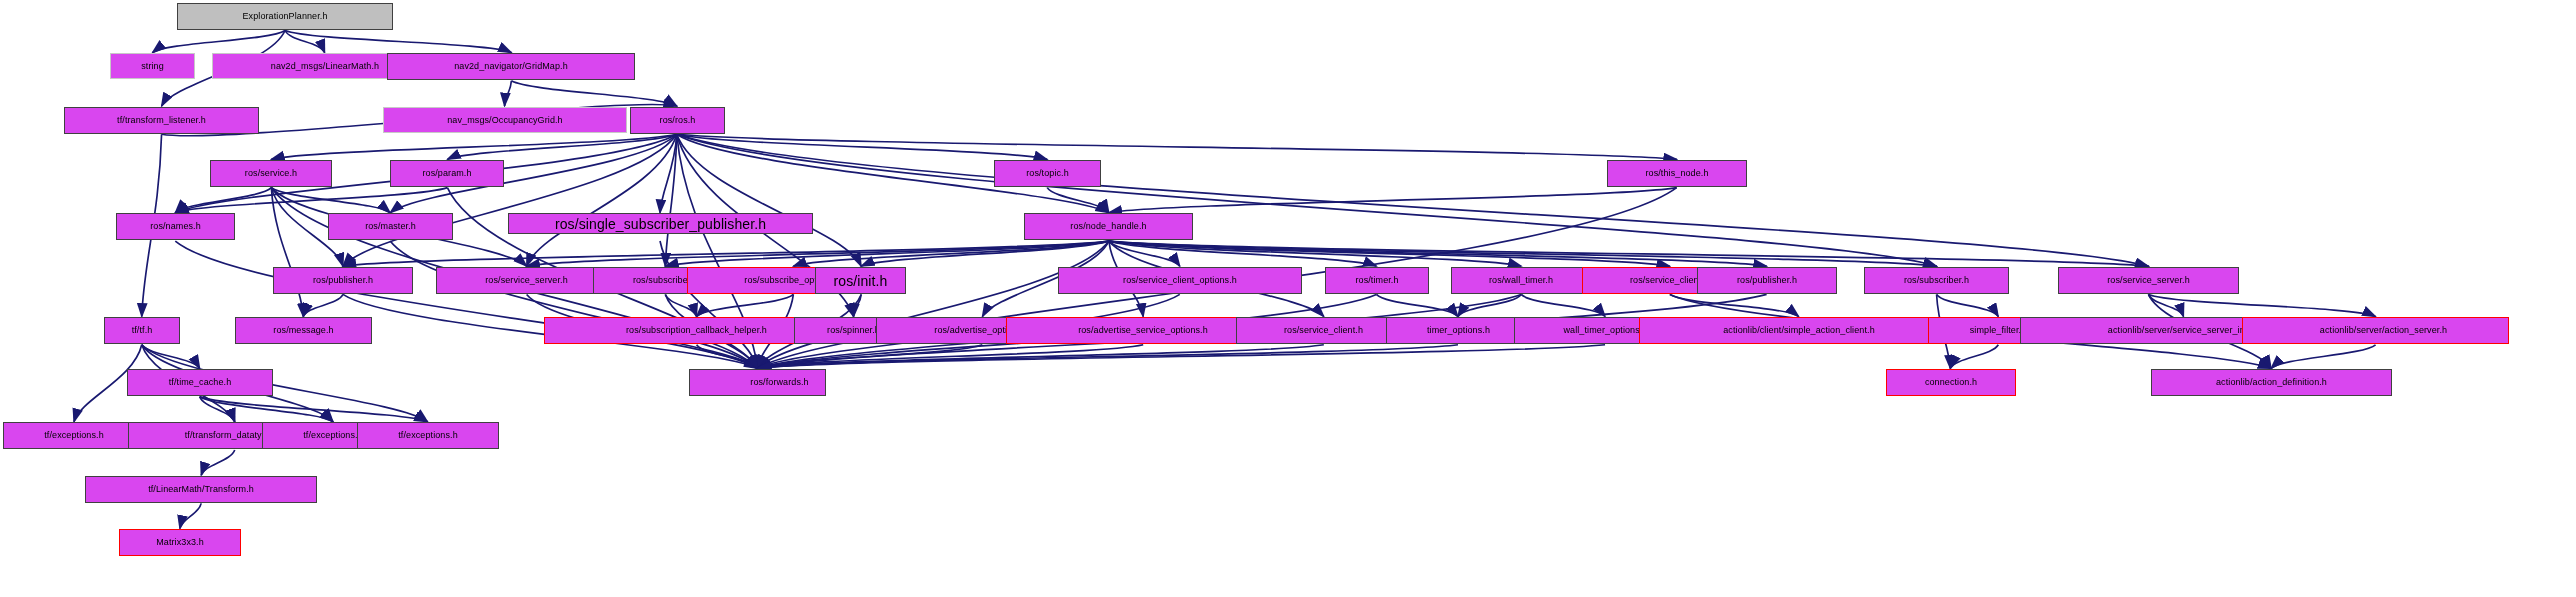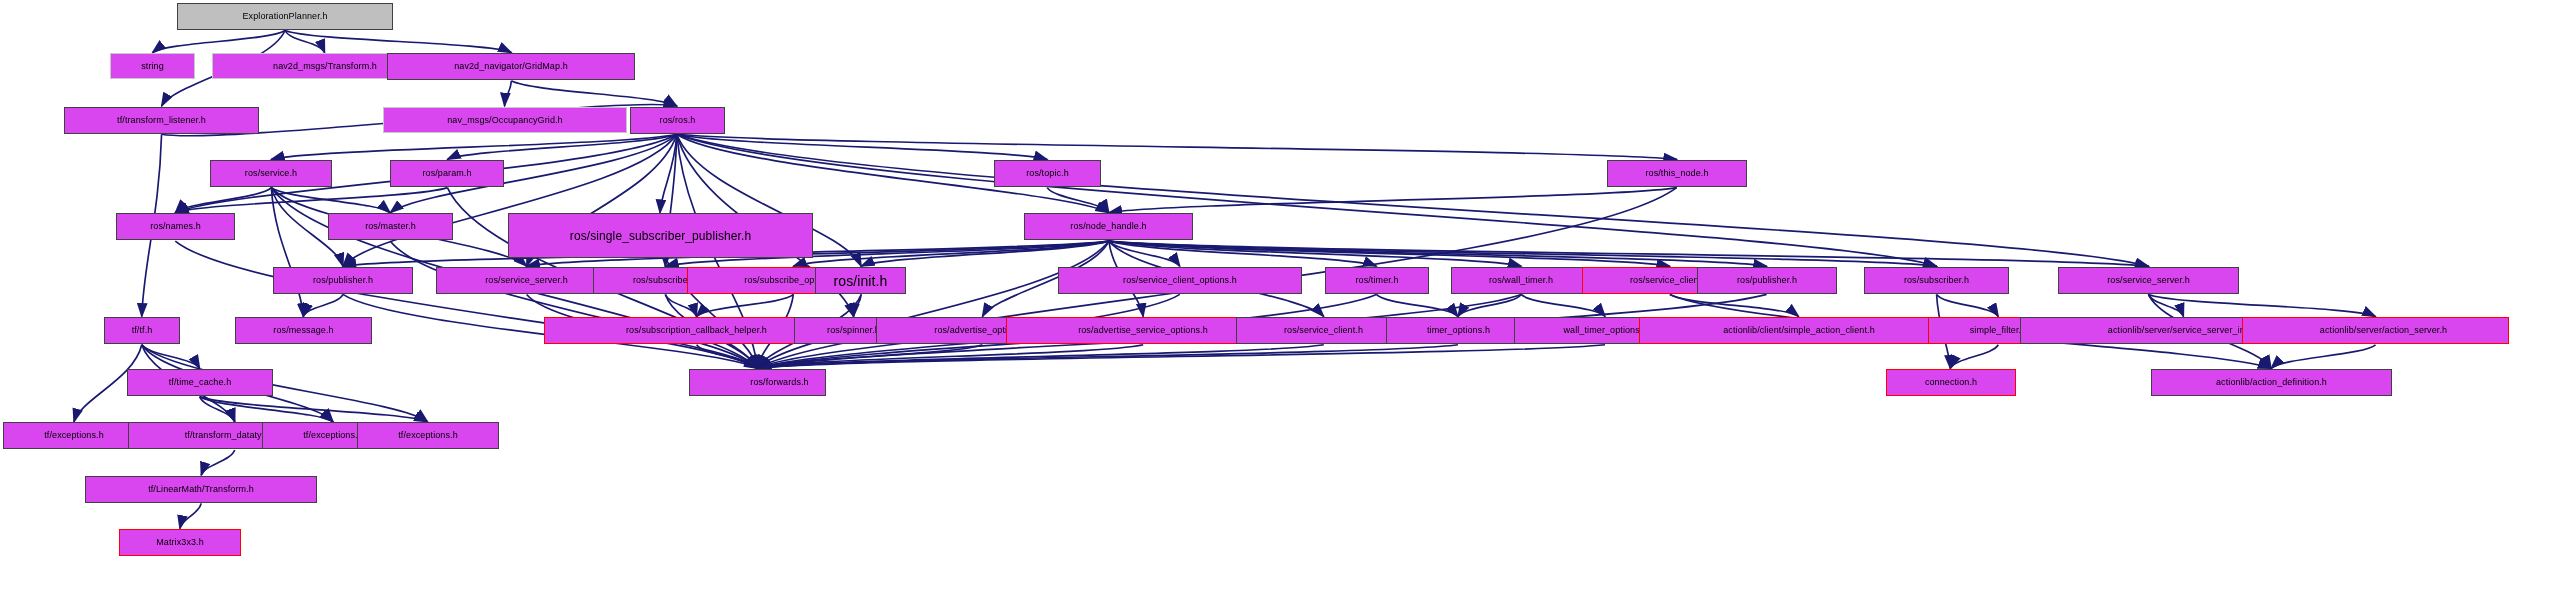--- a/index.html
+++ b/index.html
@@ -123,21 +123,21 @@
       </g>
   </svg>
   <div id="nodes">
       <div class="node root" style="left: 177px; top: 3px; width: 216px; height: 27.4px; font-size: 9px;">
         <span class="lbl">ExplorationPlanner.h</span>
       </div>
       <div class="node light" style="left: 110px; top: 53px; width: 85px; height: 26px; font-size: 9px;">
         <span class="lbl">string</span>
       </div>
       <div class="node light" style="left: 212px; top: 53px; width: 226px; height: 26px; font-size: 9px;">
-        <span class="lbl">nav2d_msgs/Transform.h</span>
+        <span class="lbl">nav2d_msgs/LinearMath.h</span>
       </div>
       <div class="node " style="left: 387px; top: 53px; width: 248px; height: 27.4px; font-size: 9px;">
         <span class="lbl">nav2d_navigator/GridMap.h</span>
       </div>
       <div class="node " style="left: 64px; top: 107px; width: 195px; height: 27.4px; font-size: 9px;">
         <span class="lbl">tf/transform_listener.h</span>
       </div>
       <div class="node light" style="left: 383px; top: 107px; width: 244px; height: 26px; font-size: 9px;">
         <span class="lbl">nav_msgs/OccupancyGrid.h</span>
       </div>
@@ -155,21 +155,21 @@
       </div>
       <div class="node " style="left: 1607px; top: 160px; width: 140px; height: 27.4px; font-size: 9px;">
         <span class="lbl">ros/this_node.h</span>
       </div>
       <div class="node " style="left: 116px; top: 213px; width: 119px; height: 27.4px; font-size: 9px;">
         <span class="lbl">ros/names.h</span>
       </div>
       <div class="node " style="left: 328px; top: 213px; width: 125px; height: 27.4px; font-size: 9px;">
         <span class="lbl">ros/master.h</span>
       </div>
-      <div class="node " style="left: 508px; top: 213px; width: 305px; height: 45px; font-size: 12px;">
+      <div class="node " style="left: 508px; top: 213px; width: 305px; height: 21px; font-size: 14px;">
         <span class="lbl">ros/single_subscriber_publisher.h</span>
       </div>
       <div class="node " style="left: 1024px; top: 213px; width: 169px; height: 27.4px; font-size: 9px;">
         <span class="lbl">ros/node_handle.h</span>
       </div>
       <div class="node " style="left: 104px; top: 317px; width: 76px; height: 27.4px; font-size: 9px;">
         <span class="lbl">tf/tf.h</span>
       </div>
       <div class="node " style="left: 273px; top: 267px; width: 140px; height: 27.4px; font-size: 9px;">
         <span class="lbl">ros/publisher.h</span>

